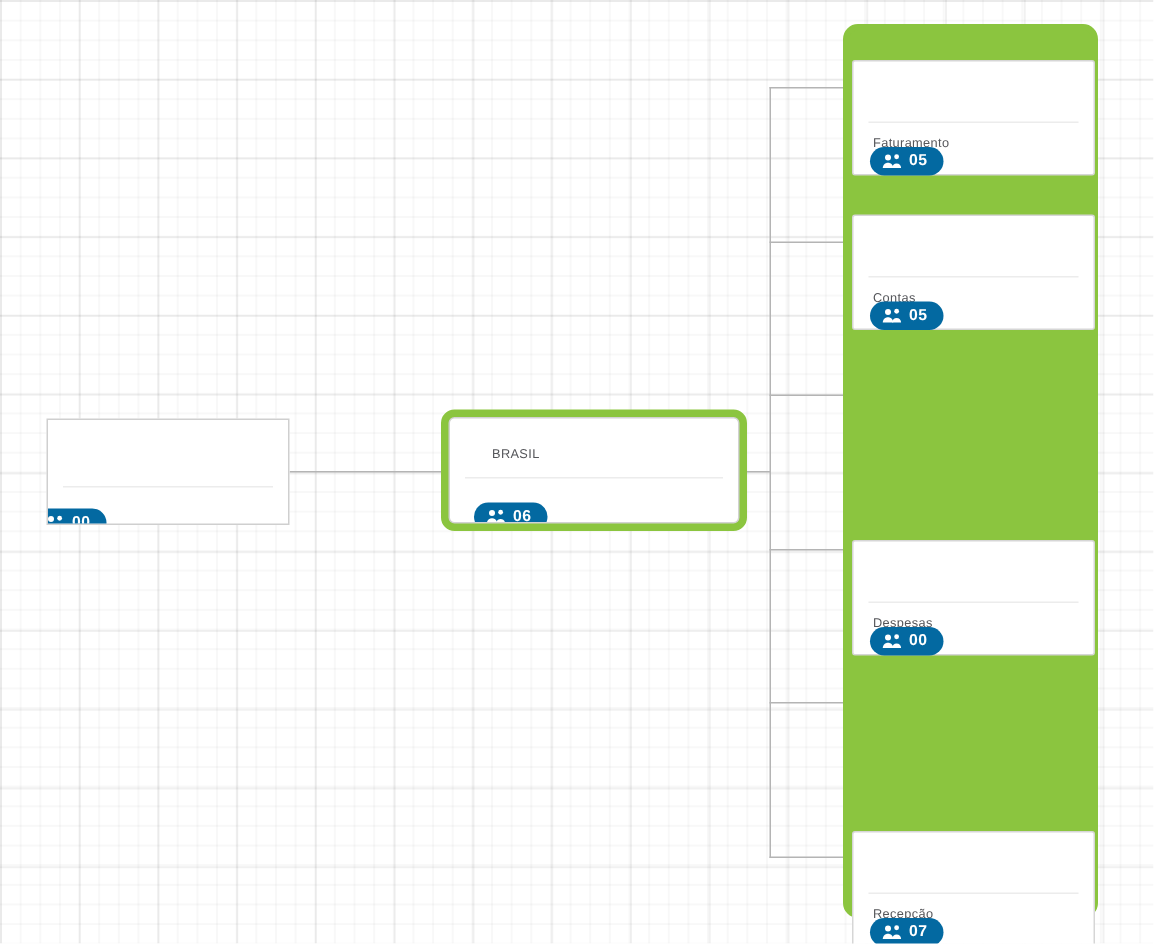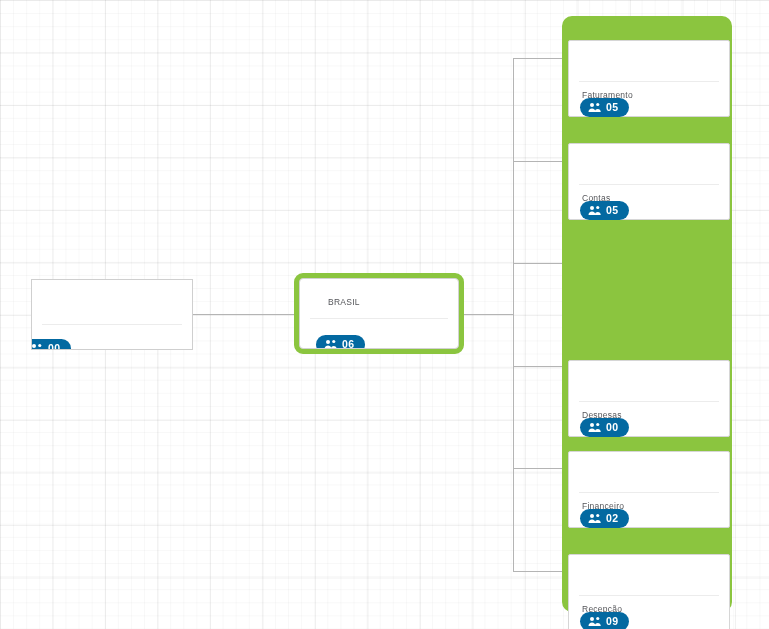--- a/index.html
+++ b/index.html
@@ -87,21 +87,21 @@
     left: 31px;  top: 279px;
     width: 162px; height: 71px;
   }
   #node-root .node-divider { top: 44px; }
   #node-root .badge { left: -10px; top: 43px; }
 
   
   #node-brasil-wrap {
     position: absolute;
     left: 294px; top: 273px;
-    width: 170px; height: 81px;
+    width: 204px; height: 81px;
     border: 4px solid #8BC53F;
     border-radius: 9px;
     background: #8BC53F;
     padding: 1px;
   }
   #node-brasil {
     position: relative;
     left: 0; top: 0;
     width: 100%; height: 100%;
     border: 1px solid #d2d2d2;
@@ -228,45 +228,30 @@
             <svg viewBox="0 0 26 20" xmlns="http://www.w3.org/2000/svg">
               <circle cx="8" cy="5" r="4" fill="#fff"></circle>
               <path d="M1 19c0-4 3.2-7 7-7s7 3 7 7z" fill="#fff"></path>
               <circle cx="19.5" cy="4" r="3.2" fill="#fff"></circle>
               <path d="M13.5 19c0-3.4 2.7-6 6-6s6 2.6 6 6z" fill="#fff"></path>
             </svg>
           </span>
           <span class="count">00</span>
         </div>
       </div>
-      <div class="dept-card" style="top: 431px;">
-        <span class="node-title">Financeiro</span>
-        <div class="node-divider"></div>
-        <div class="badge">
-          <span class="users-icon">
-            <svg viewBox="0 0 26 20" xmlns="http://www.w3.org/2000/svg">
-              <circle cx="8" cy="5" r="4" fill="#fff"></circle>
-              <path d="M1 19c0-4 3.2-7 7-7s7 3 7 7z" fill="#fff"></path>
-              <circle cx="19.5" cy="4" r="3.2" fill="#fff"></circle>
-              <path d="M13.5 19c0-3.4 2.7-6 6-6s6 2.6 6 6z" fill="#fff"></path>
-            </svg>
-          </span>
-          <span class="count">02</span>
-        </div>
-      </div>
       <div class="dept-card" style="top: 534px;">
         <span class="node-title">Recepção</span>
         <div class="node-divider"></div>
         <div class="badge">
           <span class="users-icon">
             <svg viewBox="0 0 26 20" xmlns="http://www.w3.org/2000/svg">
               <circle cx="8" cy="5" r="4" fill="#fff"></circle>
               <path d="M1 19c0-4 3.2-7 7-7s7 3 7 7z" fill="#fff"></path>
               <circle cx="19.5" cy="4" r="3.2" fill="#fff"></circle>
               <path d="M13.5 19c0-3.4 2.7-6 6-6s6 2.6 6 6z" fill="#fff"></path>
             </svg>
           </span>
-          <span class="count">09</span>
+          <span class="count">07</span>
         </div>
       </div>
     </div>
 
 </div>
 
 </body></html>

